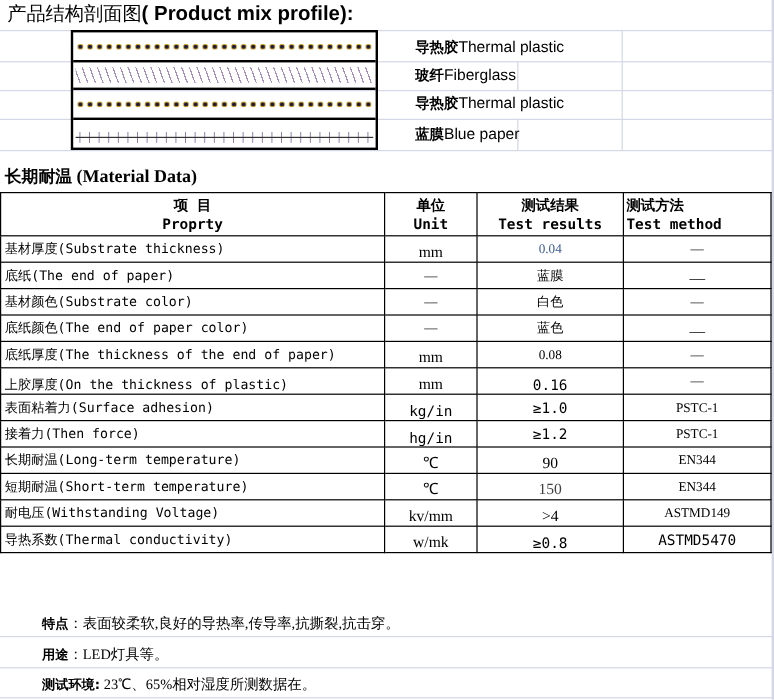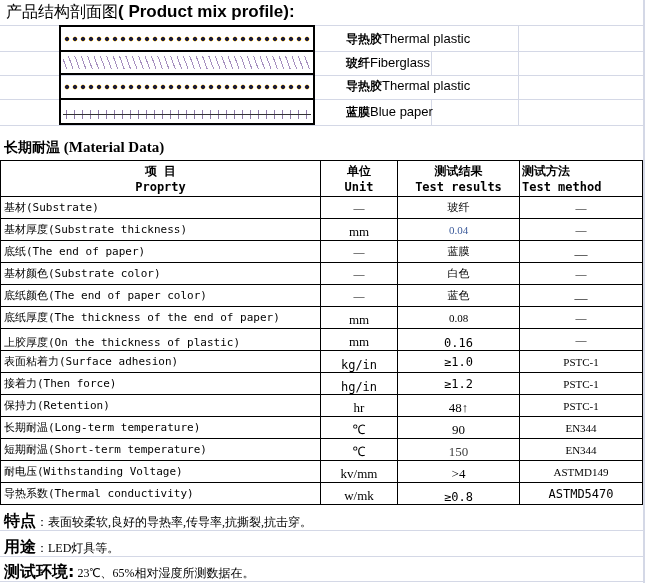--- a/index.html
+++ b/index.html
@@ -42,21 +42,21 @@
   table.data tr.head td { height: 35px; font-family: "DejaVu Sans Mono", monospace; font-weight: bold; font-size: 12px; text-align: center; line-height: 16px; }
   table.data tr.head td.left { text-align: left; padding-left: 2px; }
   td.prop { padding-left: 3px !important; font-family: "DejaVu Sans Mono", monospace; font-size: 11px; letter-spacing: 0px; }
   td.c { text-align: center; font-family: "Liberation Serif", serif; font-size: 12px; }
   td.unit { vertical-align: bottom !important; font-size: 13px !important; }
   td.mono { font-family: "DejaVu Sans Mono", monospace !important; font-size: 12px !important; }
   .gray { color: #404040; }
   .blue-ish { color: #3b5a9a; }
 
   .note { position: absolute; left: 4px; font-size: 12px; font-family: "Liberation Serif", serif; white-space: nowrap; }
-  .note b { font-family: "DejaVu Sans", sans-serif; font-size: 16px; }
+  .note b { font-family: "DejaVu Sans", sans-serif; font-size: 11px; margin-left: 31px; }
 </style>
 </head>
 <body>
 
 <div class="grid-h" style="top:25px"></div>
 <div class="grid-h" style="top:51px"></div>
 <div class="grid-h" style="top:75px"></div>
 <div class="grid-h" style="top:99px"></div>
 <div class="grid-h" style="top:125px"></div>
 <div class="grid-h" style="top:530px"></div>
@@ -111,26 +111,20 @@
       <col style="width:123px">
   </colgroup>
   <tbody>
       <tr class="head">
     <td><span>项 目</span><br><span>Proprty</span></td>
     <td><span>单位</span><br><span>Unit</span></td>
     <td><span>测试结果</span><br><span>Test results</span></td>
     <td class="left"><span>测试方法</span><br><span>Test method</span></td>
   </tr>
   <tr>
-    <td class="prop">基材(Substrate)</td>
-    <td class="c">—</td>
-    <td class="c">玻纤</td>
-    <td class="c">—</td>
-  </tr>
-  <tr>
     <td class="prop">基材厚度(Substrate thickness)</td>
     <td class="c unit">mm</td>
     <td class="c blue-ish">0.04</td>
     <td class="c">—</td>
   </tr>
   <tr>
     <td class="prop">底纸(The end of paper)</td>
     <td class="c">—</td>
     <td class="c">蓝膜</td>
     <td class="c unit">—</td>
@@ -165,26 +159,20 @@
     <td class="c mono">≥1.0</td>
     <td class="c">PSTC-1</td>
   </tr>
   <tr>
     <td class="prop">接着力(Then force)</td>
     <td class="c unit mono">hg/in</td>
     <td class="c mono">≥1.2</td>
     <td class="c">PSTC-1</td>
   </tr>
   <tr>
-    <td class="prop">保持力(Retention)</td>
-    <td class="c unit">hr</td>
-    <td class="c unit">48↑</td>
-    <td class="c">PSTC-1</td>
-  </tr>
-  <tr>
     <td class="prop">长期耐温(Long-term temperature)</td>
     <td class="c unit">℃</td>
     <td class="c unit">90</td>
     <td class="c">EN344</td>
   </tr>
   <tr>
     <td class="prop">短期耐温(Short-term temperature)</td>
     <td class="c unit">℃</td>
     <td class="c unit gray">150</td>
     <td class="c">EN344</td>

